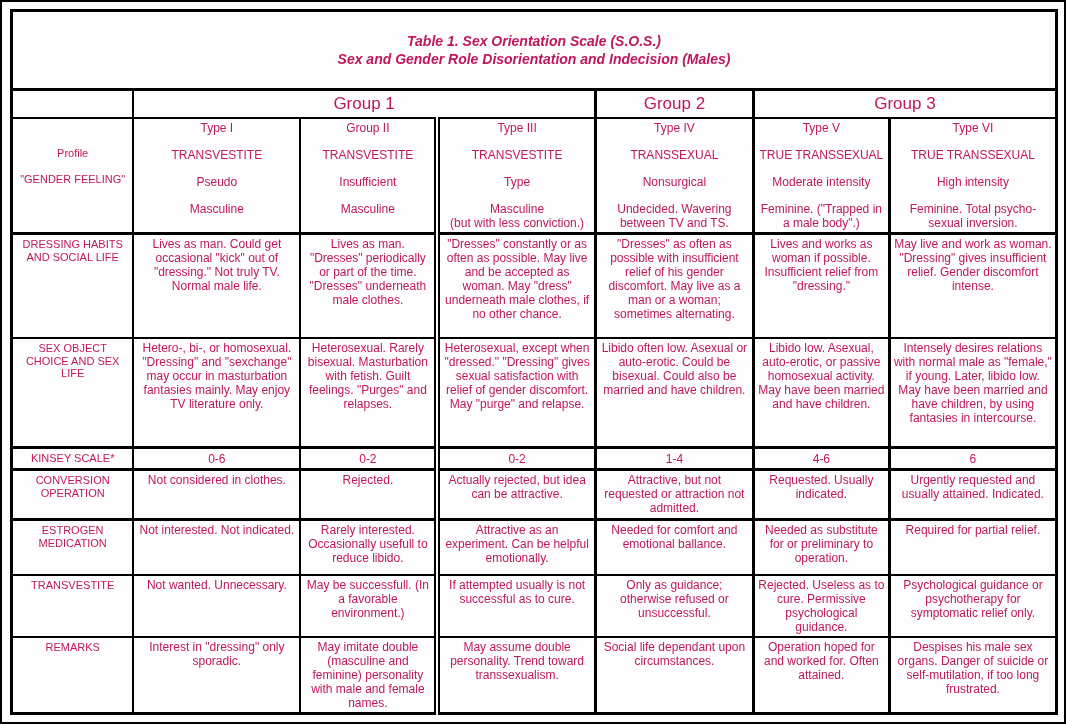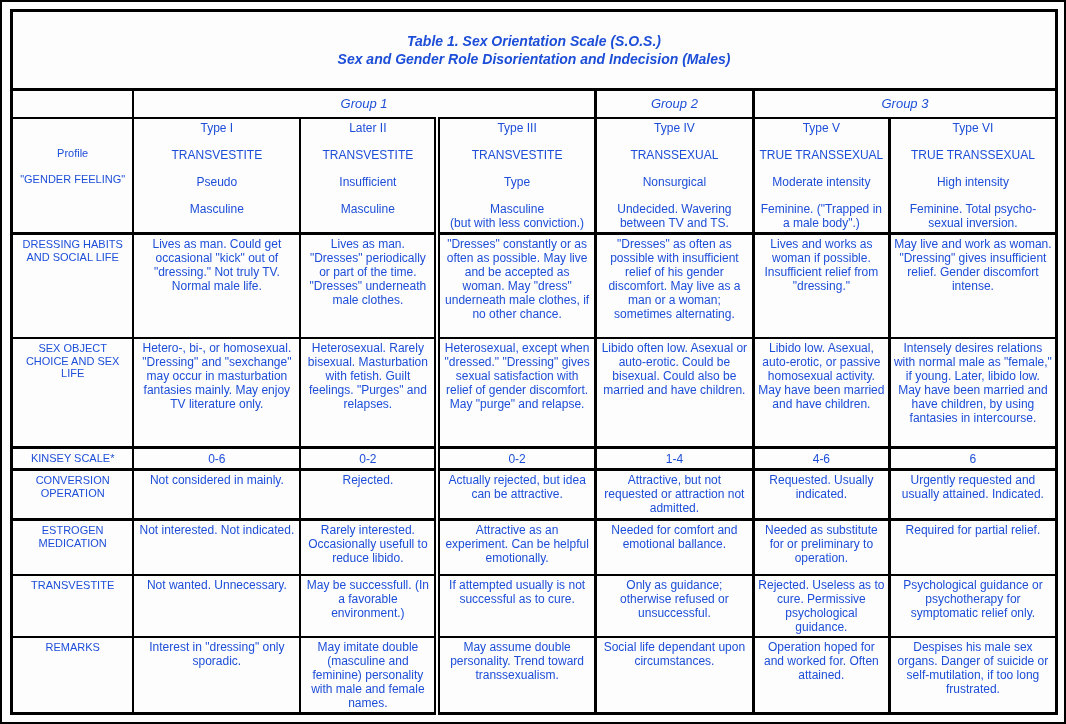--- a/index.html
+++ b/index.html
@@ -1,20 +1,20 @@
 <!DOCTYPE html>
 <html><head>
 <meta charset="utf-8">
 <style>
   html,body{margin:0;padding:0;background:#fff;}
   .page{
     width:1066px;height:724px;box-sizing:border-box;
     border:2px solid #000;background:#fdfdfd;
     padding:7px 8px;
-    font-family:"Liberation Sans", sans-serif;color:#1d4ed8;
+    font-family:"Liberation Sans", sans-serif;color:#be185d;
   }
   table.sos{
     border-collapse:collapse;table-layout:fixed;
     width:1048px;height:706px;background:#fdfdfd;
     border:3px solid #000;
   }
   td{
     border:2px solid #000;
     vertical-align:top;text-align:center;
     padding:2px 3px;font-size:12px;line-height:1.17;
@@ -29,21 +29,21 @@
   tr.kinsey-row td{border-top:3px solid #000;border-bottom:3px solid #000;}
   tr.conversion-row td{border-bottom:3px solid #000;}
   tr.footer-row td{border-top:3px solid #000;}
   
   tr.title-row td{
     font-weight:bold;font-style:italic;font-size:14px;
     vertical-align:middle;line-height:1.3;padding:3px;
   }
   tr.title-row p{margin:0;}
   
-  tr.group-row td{vertical-align:middle;font-size:13px;padding:1px;font-style:italic;}
+  tr.group-row td{vertical-align:middle;font-size:17px;padding:1px;}
   
   tr.profile-row td p{margin:0 0 13px 0;}
   tr.profile-row td.rowlabel{padding-top:28px;}
   tr.profile-row .wrapdesc{white-space:pre-line;margin-bottom:0;}
   
   td.rowlabel{font-size:11px;padding-top:3px;}
   
   tr.kinsey-row td{vertical-align:middle;padding:1px;}
   
   tr.footer-row td{
@@ -87,21 +87,21 @@
         <p>Profile</p>
         <p>"GENDER FEELING"</p>
       </td>
       <td>
         <p>Type I</p>
         <p>TRANSVESTITE</p>
         <p>Pseudo</p>
         <p class="wrapdesc">Masculine</p>
       </td>
       <td>
-        <p>Later II</p>
+        <p>Group II</p>
         <p>TRANSVESTITE</p>
         <p>Insufficient</p>
         <p class="wrapdesc">Masculine</p>
       </td>
       <td class="dbl-left">
         <p>Type III</p>
         <p>TRANSVESTITE</p>
         <p>Type</p>
         <p class="wrapdesc">Masculine
 (but with less conviction.)</p>
@@ -176,21 +176,21 @@
       <td>0-2</td>
       <td class="dbl-left">0-2</td>
       <td class="thick-left">1-4</td>
       <td class="thick-left">4-6</td>
       <td class="thick-left">6</td>
     </tr>
 
     <tr class="conversion-row" style="height:50px">
       <td class="rowlabel">CONVERSION OPERATION</td>
       <td>
-            <p class="cellp">Not considered in mainly.</p>
+            <p class="cellp">Not considered in clothes.</p>
           </td>
       <td>
             <p class="cellp">Rejected.</p>
           </td>
       <td class="dbl-left">
             <p class="cellp">Actually rejected, but idea can be attractive.</p>
           </td>
       <td class="thick-left">
             <p class="cellp">Attractive, but not requested or attraction not admitted.</p>
           </td>

